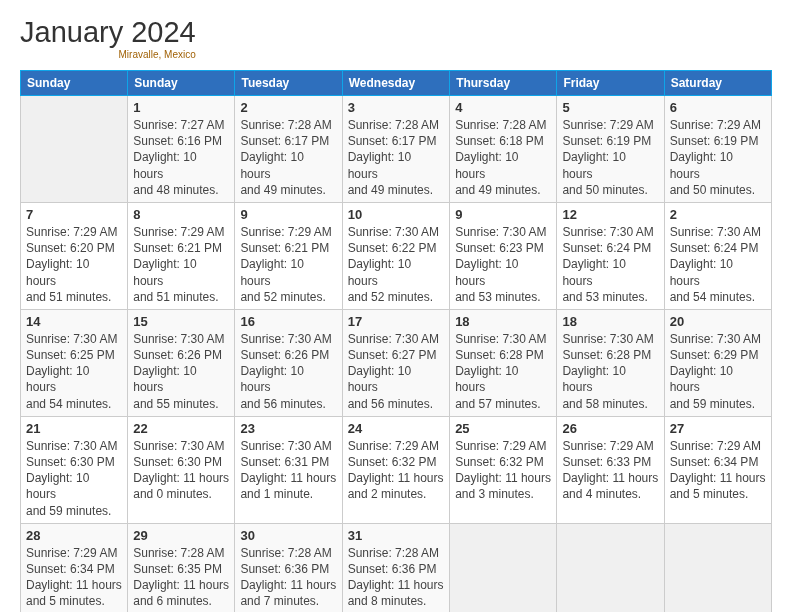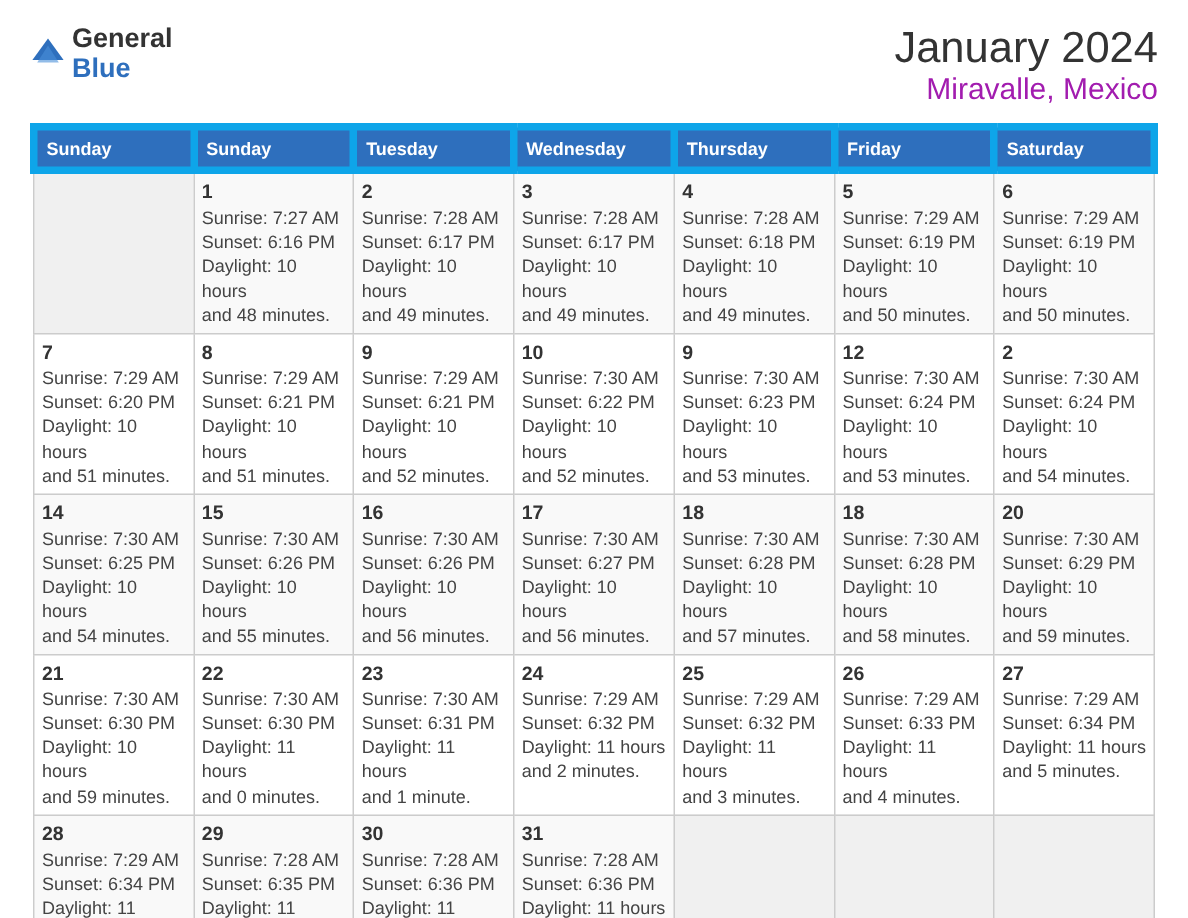--- a/index.html
+++ b/index.html
@@ -48,37 +48,37 @@
     }
     .title-block {
       text-align: right;
     }
     .main-title {
       font-size: 29px;
       font-weight: normal;
       color: #333;
     }
     .subtitle {
-      font-size: 20px;
-      color: #a21caf;
+      font-size: 10px;
+      color: #a16207;
       text-align: right;
     }
     table {
       width: 100%;
       border-collapse: collapse;
       font-size: 10.5px;
     }
     thead tr th {
       background: #2e6fbd;
       color: #fff;
       padding: 5px 6px;
       text-align: left;
       font-size: 12px;
       font-weight: bold;
-      border: 5px solid #0ea5e9;
+      border: 1px solid #0ea5e9;
     }
     tbody tr td {
       border: 1px solid #ccc;
       vertical-align: top;
       padding: 4px 5px;
       height: 84px;
       background: #fff;
     }
     tbody tr:nth-child(odd) td {
       background: #f9f9f9;
@@ -97,30 +97,20 @@
     }
     .empty-cell {
       background: #f0f0f0 !important;
     }
   </style>
 </head>
 <body>
 
 <div class="page">
   <div class="header">
-    <div class="logo">
-      <svg class="logo-icon" viewBox="0 0 30 30">
-        <polygon points="15,2 28,20 2,20" fill="#2e6fbd"></polygon>
-        <polygon points="15,8 24,22 6,22" fill="#4a90d9" opacity="0.6"></polygon>
-      </svg>
-      <div class="logo-text">
-        <span class="logo-general">General</span>
-        <span class="logo-blue">Blue</span>
-      </div>
-    </div>
     <div class="title-block">
       <div class="main-title">January 2024</div>
       <div class="subtitle">Miravalle, Mexico</div>
     </div>
   </div>
 
   <table>
     <thead>
       <tr>
         <th>Sunday</th>

